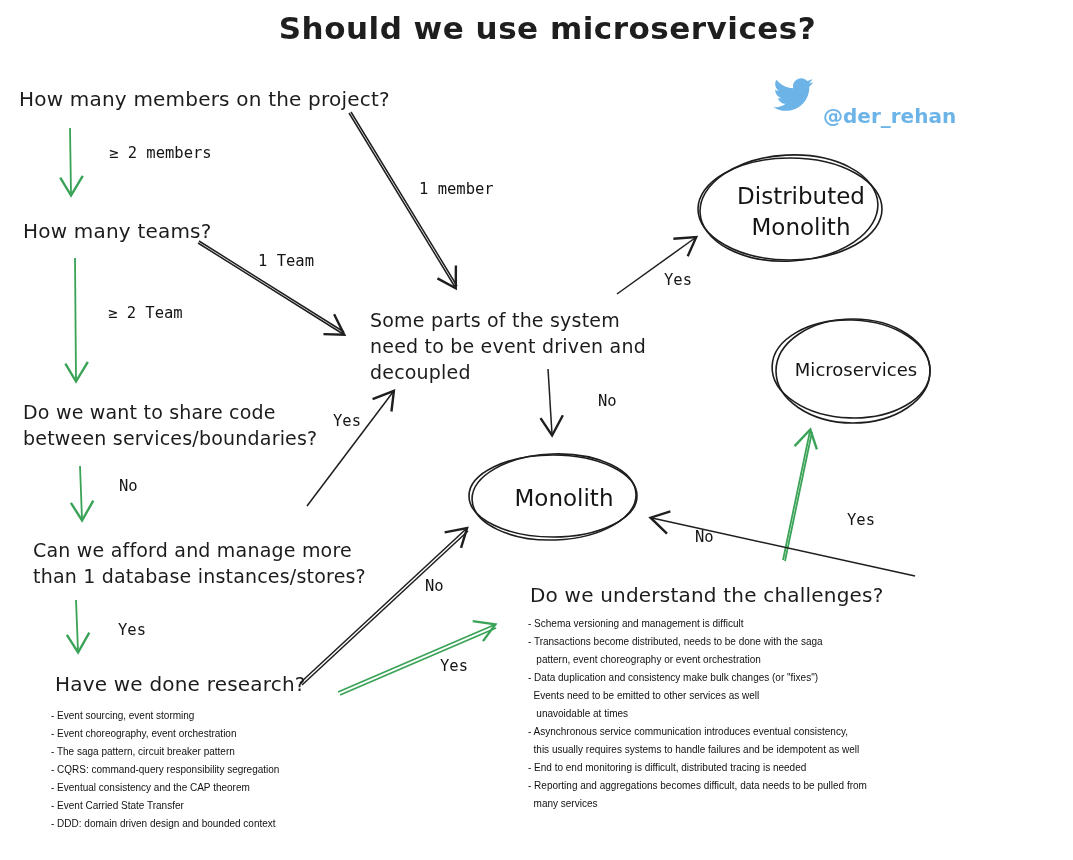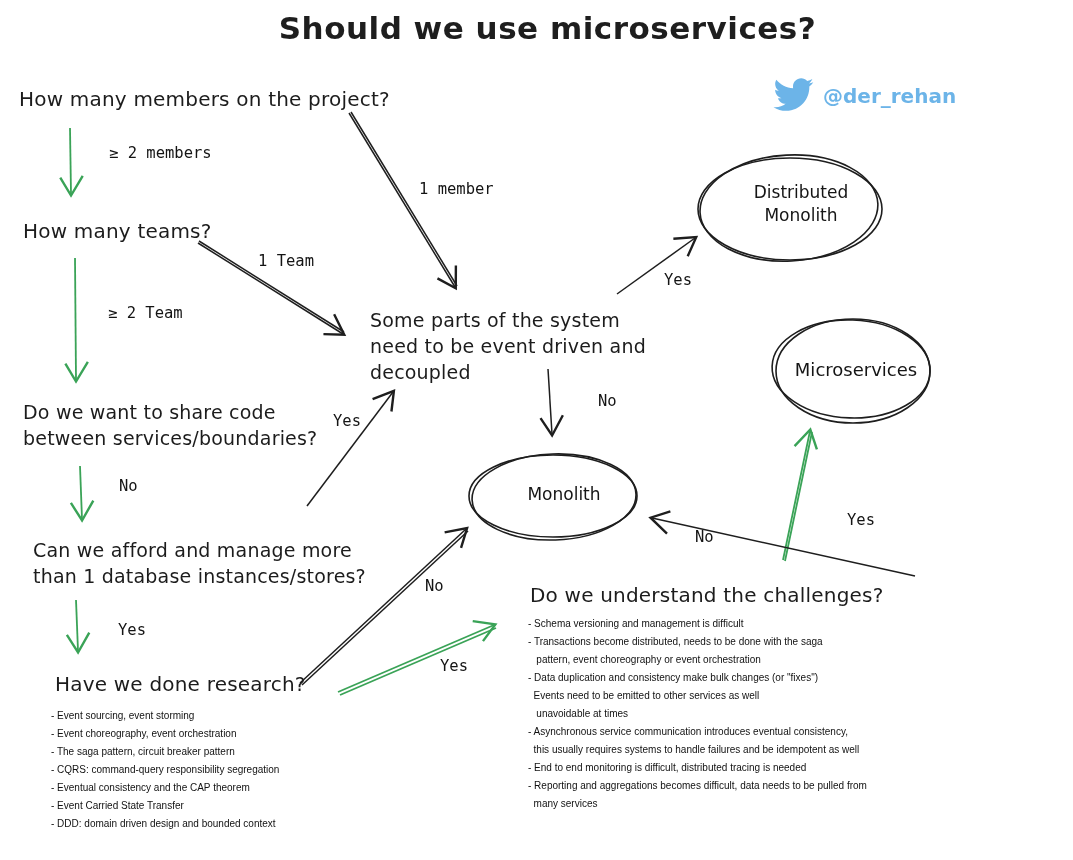--- a/index.html
+++ b/index.html
@@ -8,22 +8,22 @@
   .abs{position:absolute;padding-left:11px;}
   .hand{font-family:"DejaVu Sans",cursive,sans-serif;font-size:19px;letter-spacing:.2px;
         white-space:pre-line;line-height:1.38;color:#1c1c1c;}
   .hand-big{font-size:20px;}
   .title{width:100%;text-align:center;top:10px;left:0;font-size:31px;font-weight:bold;
          letter-spacing:.5px;font-family:"DejaVu Sans",cursive,sans-serif;}
   .lbl{font-family:"DejaVu Sans Mono",monospace;font-size:15.5px;color:#141414;white-space:pre;}
   .plainlist{font-family:"Liberation Sans",sans-serif;font-size:10px;line-height:18px;color:#111;}
   .plainlist div{white-space:pre;}
   .node-label{text-align:center;white-space:pre-line;font-family:"DejaVu Sans",cursive,sans-serif;
-              font-size:17px;line-height:1.35;color:#151515;}
-  .credit{font-family:"DejaVu Sans",cursive,sans-serif;font-size:20px;color:#6cb4e8;font-weight:bold;}
+              font-size:23px;line-height:1.35;color:#151515;}
+  .credit{font-family:"DejaVu Sans",cursive,sans-serif;font-size:20px;color:#6cb4e8;font-weight:bold;margin-top:20px;}
   #arrow-layer{position:absolute;left:0;top:0;pointer-events:none;}
 </style>
 </head>
 <body>
 
 <svg id="arrow-layer" width="1073" height="860" viewBox="0 0 1073 860">
   <defs>
     <marker id="ahk" markerUnits="userSpaceOnUse" markerWidth="30" markerHeight="30" viewBox="-16 -10 18 20" refX="-1" refY="0" orient="auto">
       <path d="M-13,-8 L0,0 L-12,7" fill="none" stroke="#1e1e1e" stroke-width="1.6"></path>
     </marker>

